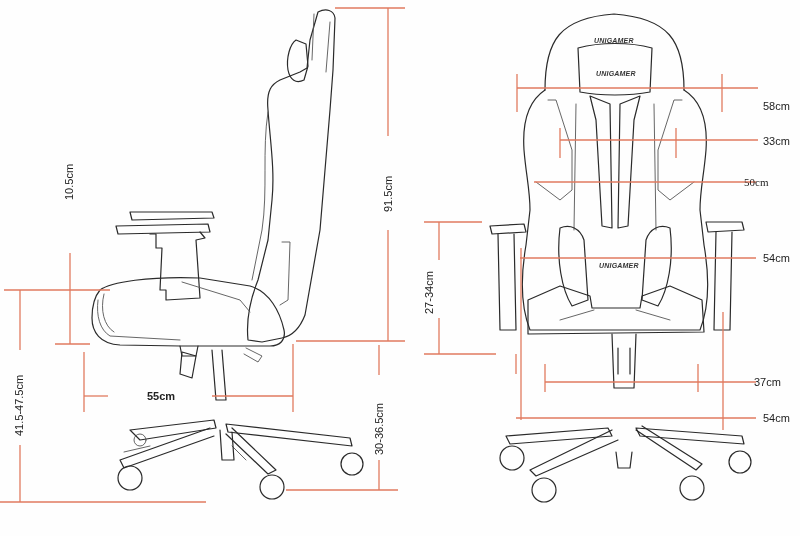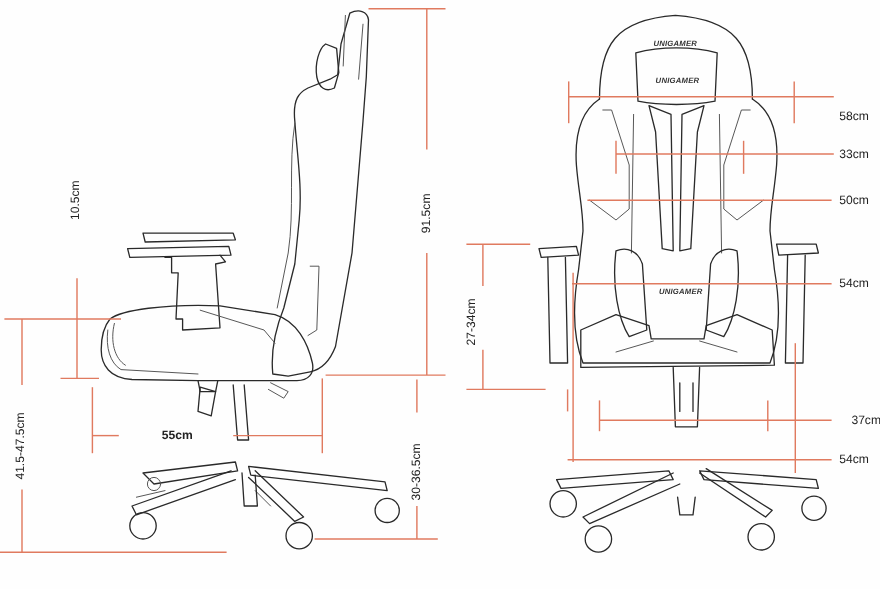--- a/index.html
+++ b/index.html
@@ -160,18 +160,18 @@
   <span class="brand" style="left:599px; top:262px;">UNIGAMER</span>
 
   <span class="lbl v" style="left:64px; top:200px;">10.5cm</span>
   <span class="lbl v" style="left:383px; top:212px;">91.5cm</span>
   <span class="lbl v" style="left:14px; top:436px;">41.5-47.5cm</span>
   <span class="lbl" style="left:147px; top:391px;font-weight:bold;">55cm</span>
   <span class="lbl v" style="left:374px; top:455px;">30-36.5cm</span>
 
   <span class="lbl" style="left:763px; top:83px;margin-top:18px;">58cm</span>
   <span class="lbl" style="left:763px; top:136px;">33cm</span>
-  <span class="lbl" style="left:763px; top:177px;">50cm</span>
+  <span class="lbl" style="left:744px; top:177px;font-family:Liberation Serif, serif;">50cm</span>
   <span class="lbl" style="left:763px; top:253px;">54cm</span>
   <span class="lbl v" style="left:424px; top:314px;">27-34cm</span>
-  <span class="lbl" style="left:754px; top:377px;margin-left:20px;">37cm</span>
+  <span class="lbl" style="left:754px; top:377px;">37cm</span>
   <span class="lbl" style="left:763px; top:413px;">54cm</span>
 </div>
 
 </body></html>

